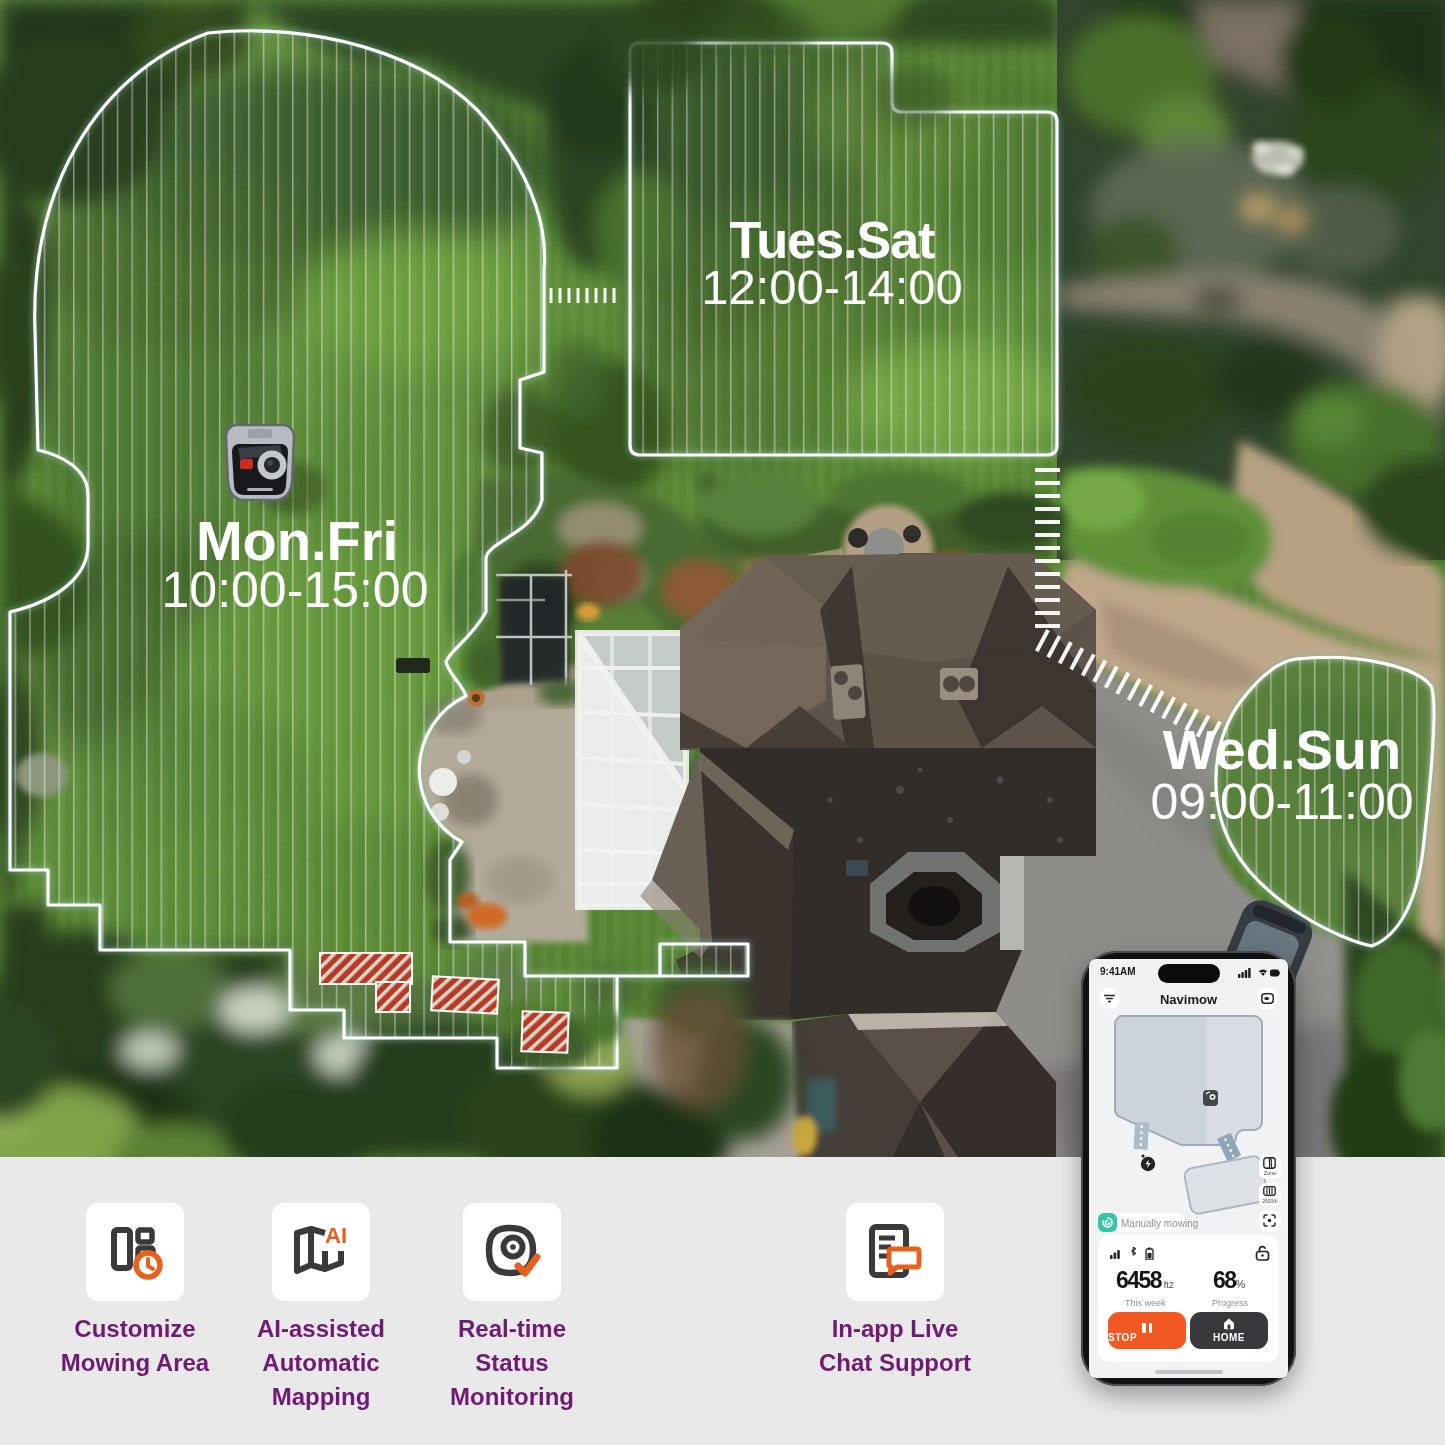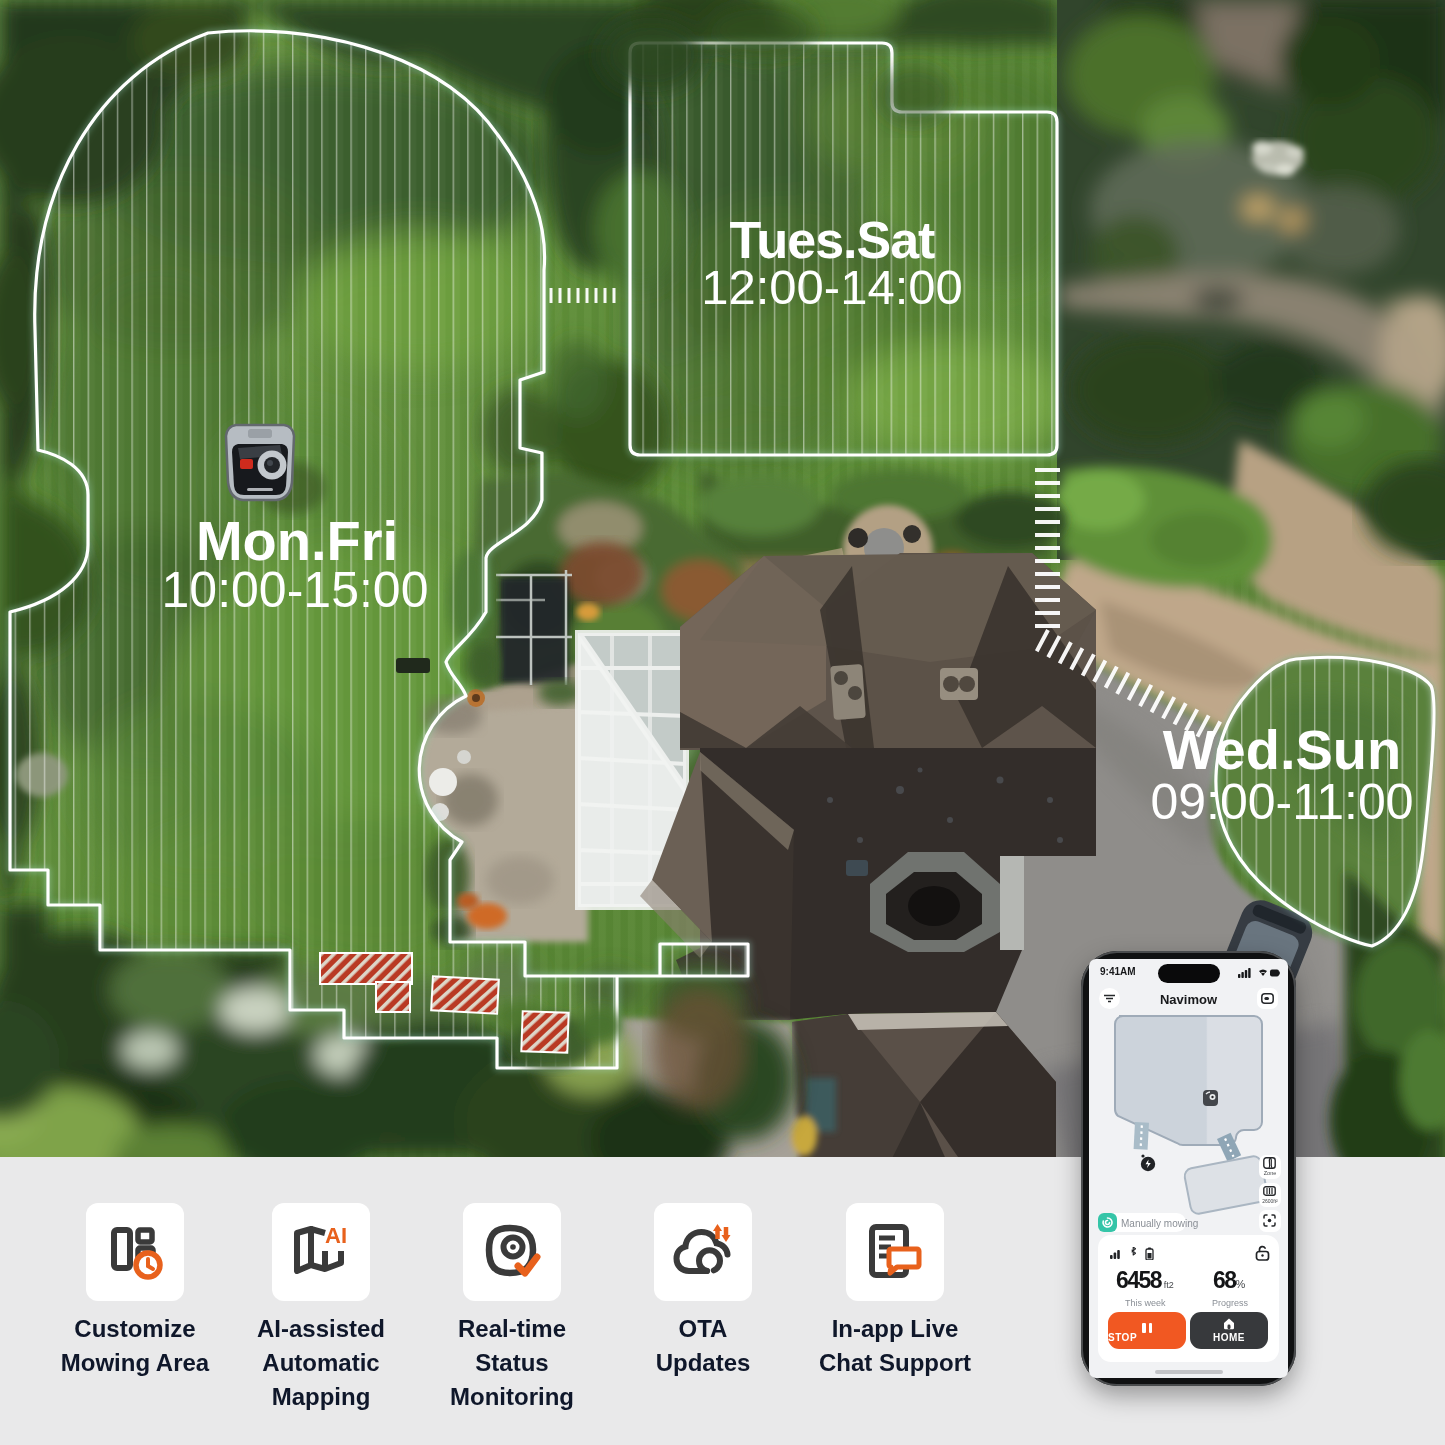--- a/index.html
+++ b/index.html
@@ -2,21 +2,21 @@
 <html><head>
 <meta charset="utf-8">
 <style>
   html,body{margin:0;padding:0;width:1445px;height:1445px;overflow:hidden;
     font-family:"Liberation Sans",sans-serif;background:#e9e9ea;}
   #photo{position:absolute;left:0;top:0;}
   #strip{position:absolute;left:0;top:1157px;width:1445px;height:288px;background:#e9e9ea;}
   .feat{position:absolute;top:46px;width:190px;text-align:center;}
   .fbox{width:98px;height:98px;background:#fff;border-radius:12px;margin:0 auto;
         display:flex;align-items:center;justify-content:center;}
-  .flab{margin-top:11px;font-size:24px;line-height:34px;font-weight:bold;color:#0f172a;}
+  .flab{margin-top:11px;font-size:24px;line-height:34px;font-weight:bold;color:#701a75;}
 </style>
 </head>
 <body>
 
 <svg id="photo" width="1445" height="1157" viewBox="0 0 1445 1157">
   <defs>
     <pattern id="hatchV" width="14.6" height="20" patternUnits="userSpaceOnUse">
       <rect width="14.6" height="20" fill="none"></rect>
       <rect x="0" y="0" width="1.4" height="20" fill="#ffffff" opacity="0.45"></rect>
     </pattern>
@@ -491,33 +491,20 @@
         <svg width="62" height="62" viewBox="0 0 62 62">
       <path d="M29,7 C44,7 52,13 52,29 C52,45 44,52 29,52 C14,52 8,45 8,29 C8,13 14,7 29,7 Z" fill="none" stroke="#3a3a3a" stroke-width="6.5"></path>
       <circle cx="32" cy="26" r="9.5" fill="none" stroke="#3a3a3a" stroke-width="6"></circle>
       <circle cx="32" cy="26" r="2.8" fill="#3a3a3a"></circle>
       <path d="M37,45 L44,52 L56,36" fill="none" stroke="#e8611c" stroke-width="7" stroke-linecap="round" stroke-linejoin="round"></path>
     </svg>
       </div>
     <div class="flab">Real-time<br>Status<br>Monitoring</div>
   </div>
 
-  <div class="feat" style="left:608px;">
-    <div class="fbox">
-        <svg width="64" height="62" viewBox="0 0 64 62">
-      <path d="M36,50 L18,50 C10.5,50 5.5,44.5 5.5,37.5 C5.5,31.5 9,27 14.5,25.7 C15,17 22,11 30.5,11 C38,11 43.5,15.5 45.5,22.3 C51.5,23.3 56,28 56.5,33.5" fill="none" stroke="#3a3a3a" stroke-width="6" stroke-linecap="round"></path>
-      <path d="M36,50 C30.8,48.5 28,44.5 28,39.8 C28,34 32.7,29.3 38.5,29.3 C44.3,29.3 49,34 49,39.8 C49,44 46.5,47.6 42.8,49.4" fill="none" stroke="#3a3a3a" stroke-width="6" stroke-linecap="round"></path>
-      <path d="M46.5,18 L46.5,8" stroke="#e8611c" stroke-width="4.5"></path>
-      <path d="M42,10 L51,10 L46.5,3 Z" fill="#e8611c"></path>
-      <path d="M55,6 L55,16" stroke="#e8611c" stroke-width="4.5"></path>
-      <path d="M50.5,14 L59.5,14 L55,21 Z" fill="#e8611c"></path>
-    </svg>
-      </div>
-    <div class="flab">OTA<br>Updates</div>
-  </div>
 
   <div class="feat" style="left:800px;">
     <div class="fbox">
         <svg width="62" height="62" viewBox="0 0 62 62">
       <rect x="8" y="6" width="34" height="48" rx="4" fill="none" stroke="#3a3a3a" stroke-width="6"></rect>
       <path d="M15,17 h16 M15,26 h12 M15,35 h8" stroke="#3a3a3a" stroke-width="5"></path>
       <path d="M27,28 h26 a2,2 0 0 1 2,2 v14 a2,2 0 0 1 -2,2 h-20 l-7,6 l1,-6 h0 a2,2 0 0 1 -2,-2 v-14 a2,2 0 0 1 2,-2 z" fill="#fff" stroke="#e8611c" stroke-width="5" stroke-linejoin="round"></path>
     </svg>
       </div>
     <div class="flab">In-app Live<br>Chat Support</div>

